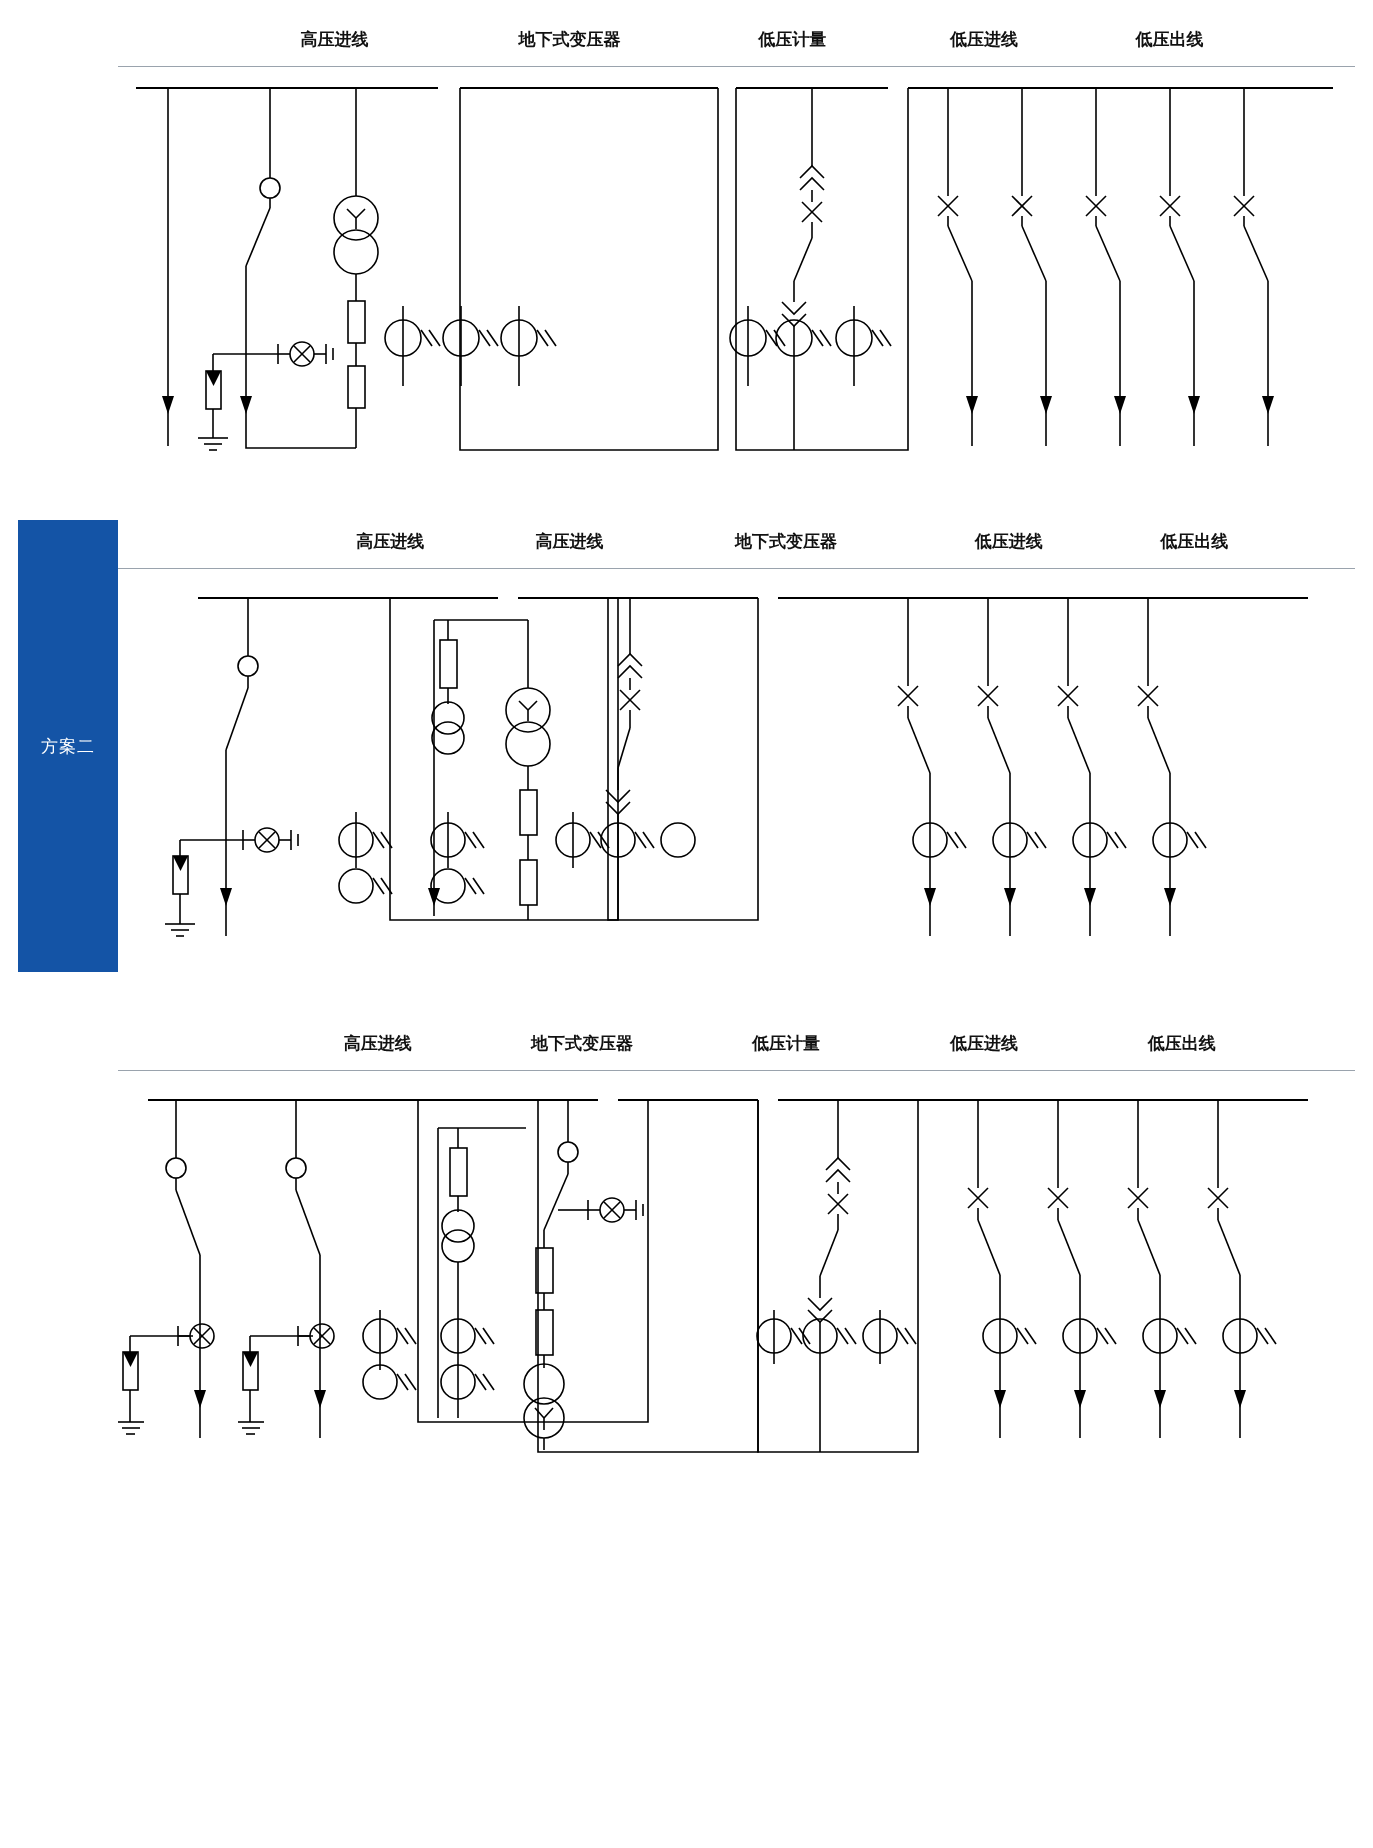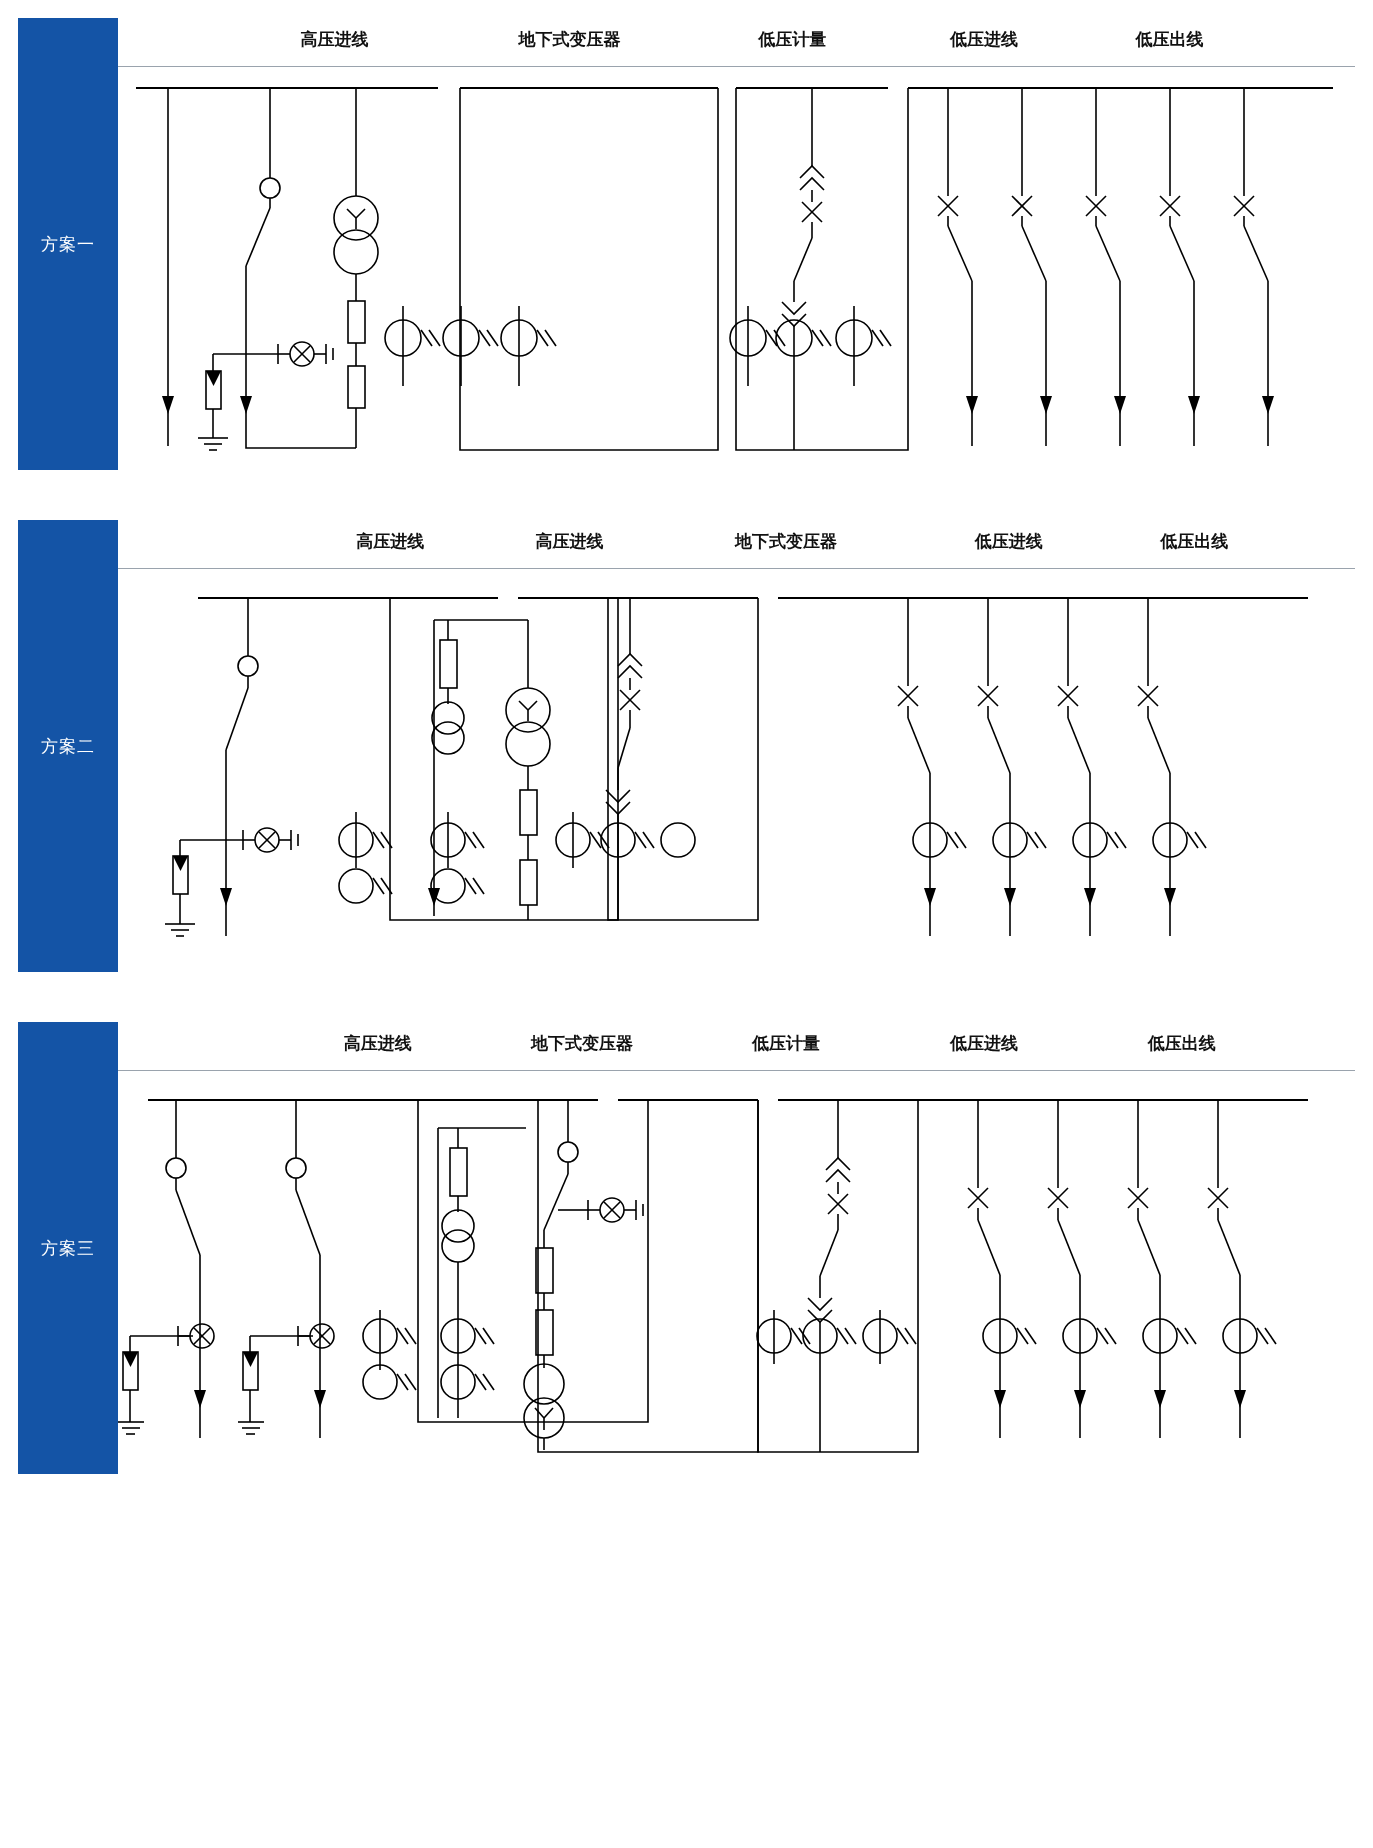--- a/index.html
+++ b/index.html
@@ -91,21 +91,20 @@
   svg.sld .thinbus { stroke-width: 1.8; }
   svg.sld .fill-black { fill: #000000; stroke: none; }
   svg.sld .fill-white { fill: #ffffff; }
 </style>
 </head>
 <body>
 
 <div class="page">
 
   <div class="scheme scheme-1">
-    <div class="label-box">方案一</div>
     <div class="diagram-area">
       <div class="header-row">
         <div class="header-cell" style="left:17.5%">高压进线</div>
         <div class="header-cell" style="left:36.5%">地下式变压器</div>
         <div class="header-cell" style="left:54.5%">低压计量</div>
         <div class="header-cell" style="left:70.0%">低压进线</div>
         <div class="header-cell" style="left:85.0%">低压出线</div>
       </div>
       <div class="header-rule"></div>
 
@@ -405,21 +404,20 @@
           <polygon class="fill-black" points="1046,320 1058,320 1052,338"></polygon>
           <circle cx="1052" cy="272" r="17"></circle>
           <line x1="1069" y1="264" x2="1080" y2="280"></line>
           <line x1="1077" y1="264" x2="1088" y2="280"></line>
         </g>
       </svg>
     </div>
   </div>
 
   <div class="scheme scheme-3">
-    <div class="label-box">方案三</div>
     <div class="diagram-area">
       <div class="header-row">
         <div class="header-cell" style="left:21.0%">高压进线</div>
         <div class="header-cell" style="left:37.5%">地下式变压器</div>
         <div class="header-cell" style="left:54.0%">低压计量</div>
         <div class="header-cell" style="left:70.0%">低压进线</div>
         <div class="header-cell" style="left:86.0%">低压出线</div>
       </div>
       <div class="header-rule"></div>
 

